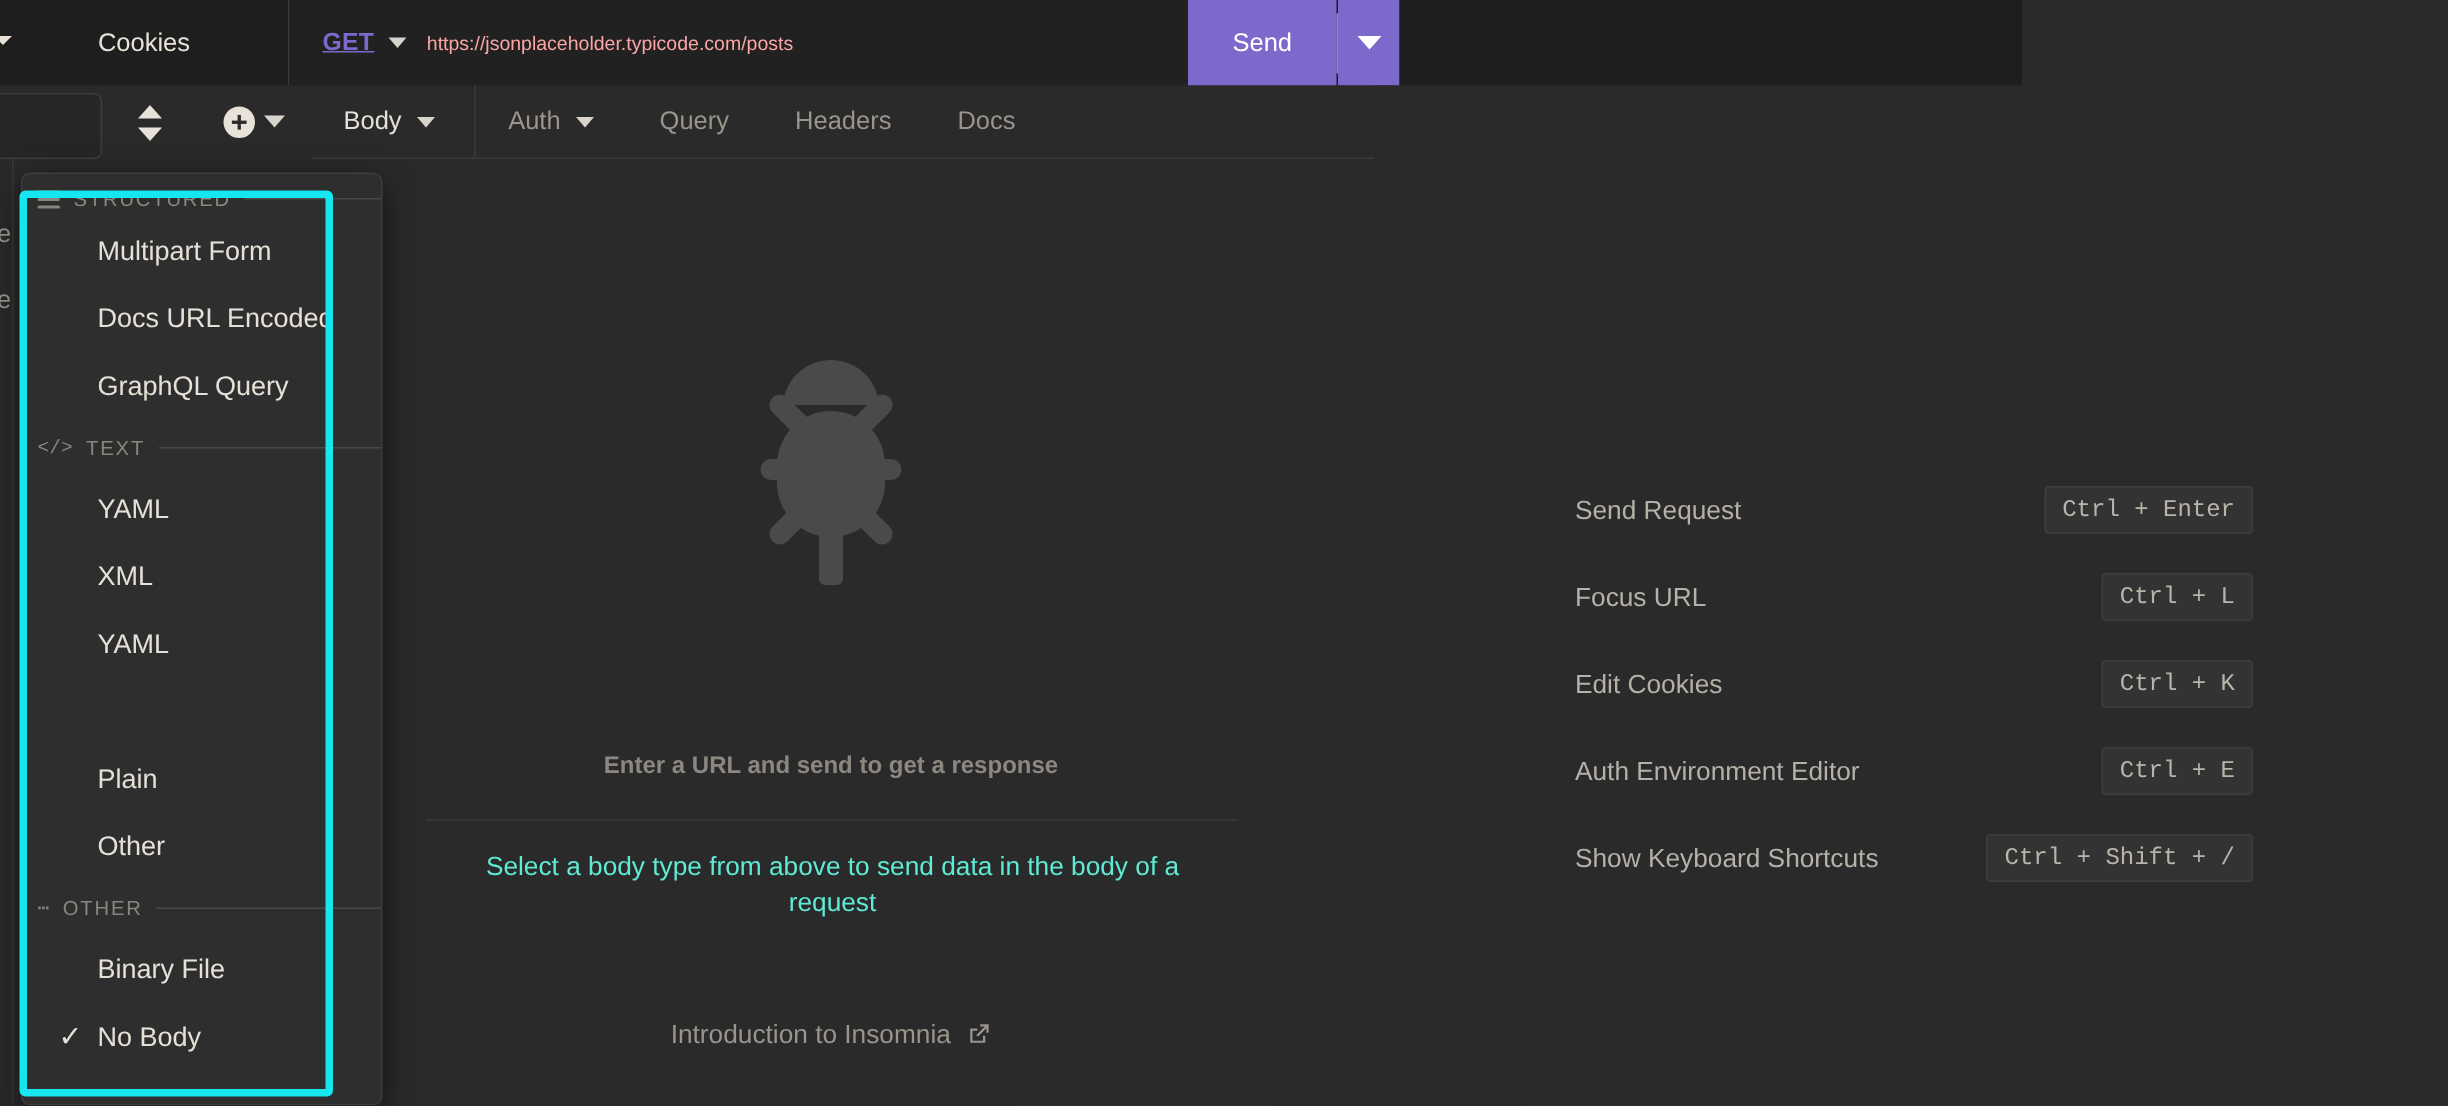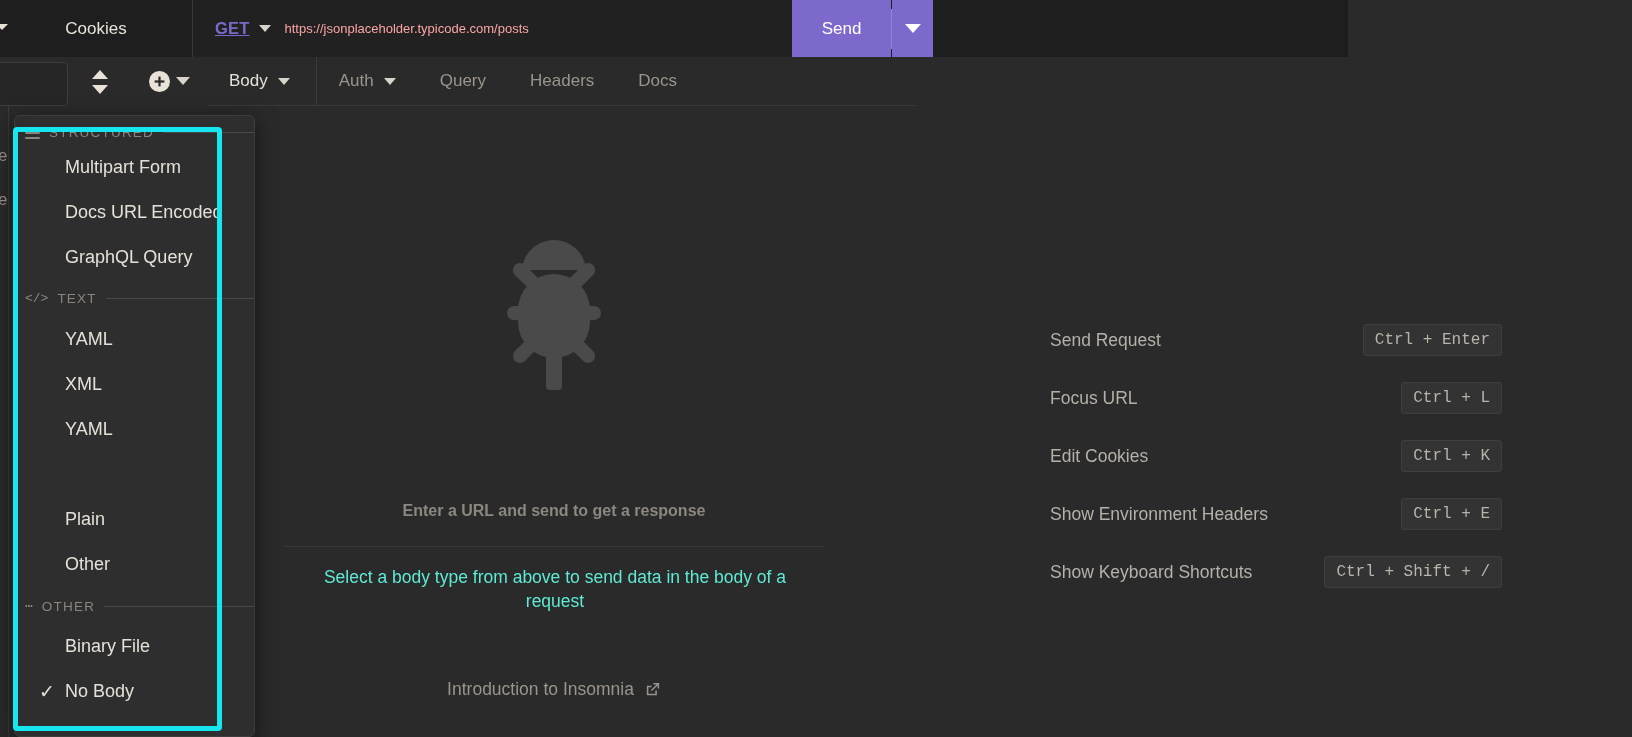--- a/index.html
+++ b/index.html
@@ -479,21 +479,21 @@
         <span class="sc-label">Focus URL</span>
         <span class="sc-chip">Ctrl + L</span>
       </div>
 
       <div class="sc-row" style="top:384px">
         <span class="sc-label">Edit Cookies</span>
         <span class="sc-chip">Ctrl + K</span>
       </div>
 
       <div class="sc-row" style="top:442px">
-        <span class="sc-label">Show Environment Headers</span>
+        <span class="sc-label">Auth Environment Editor</span>
         <span class="sc-chip">Ctrl + E</span>
       </div>
 
       <div class="sc-row" style="top:500px">
         <span class="sc-label">Show Keyboard Shortcuts</span>
         <span class="sc-chip">Ctrl + Shift + /</span>
       </div>
 
     </div>
   </div>

